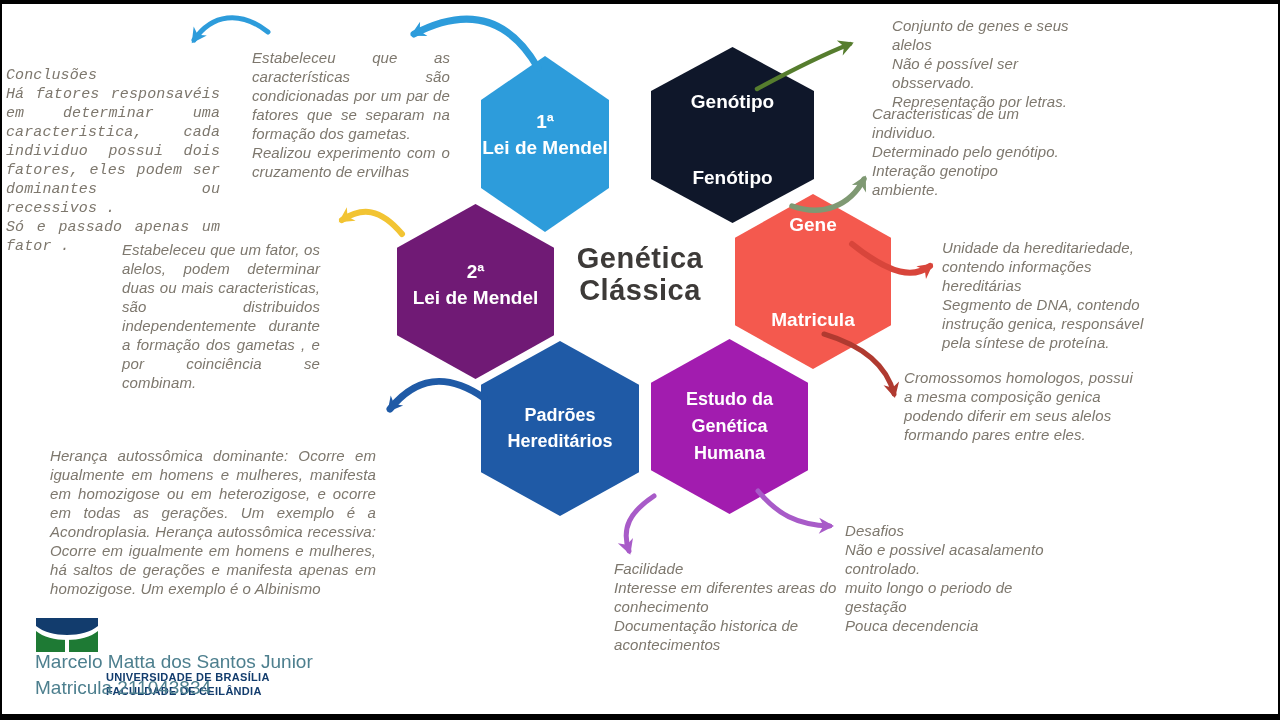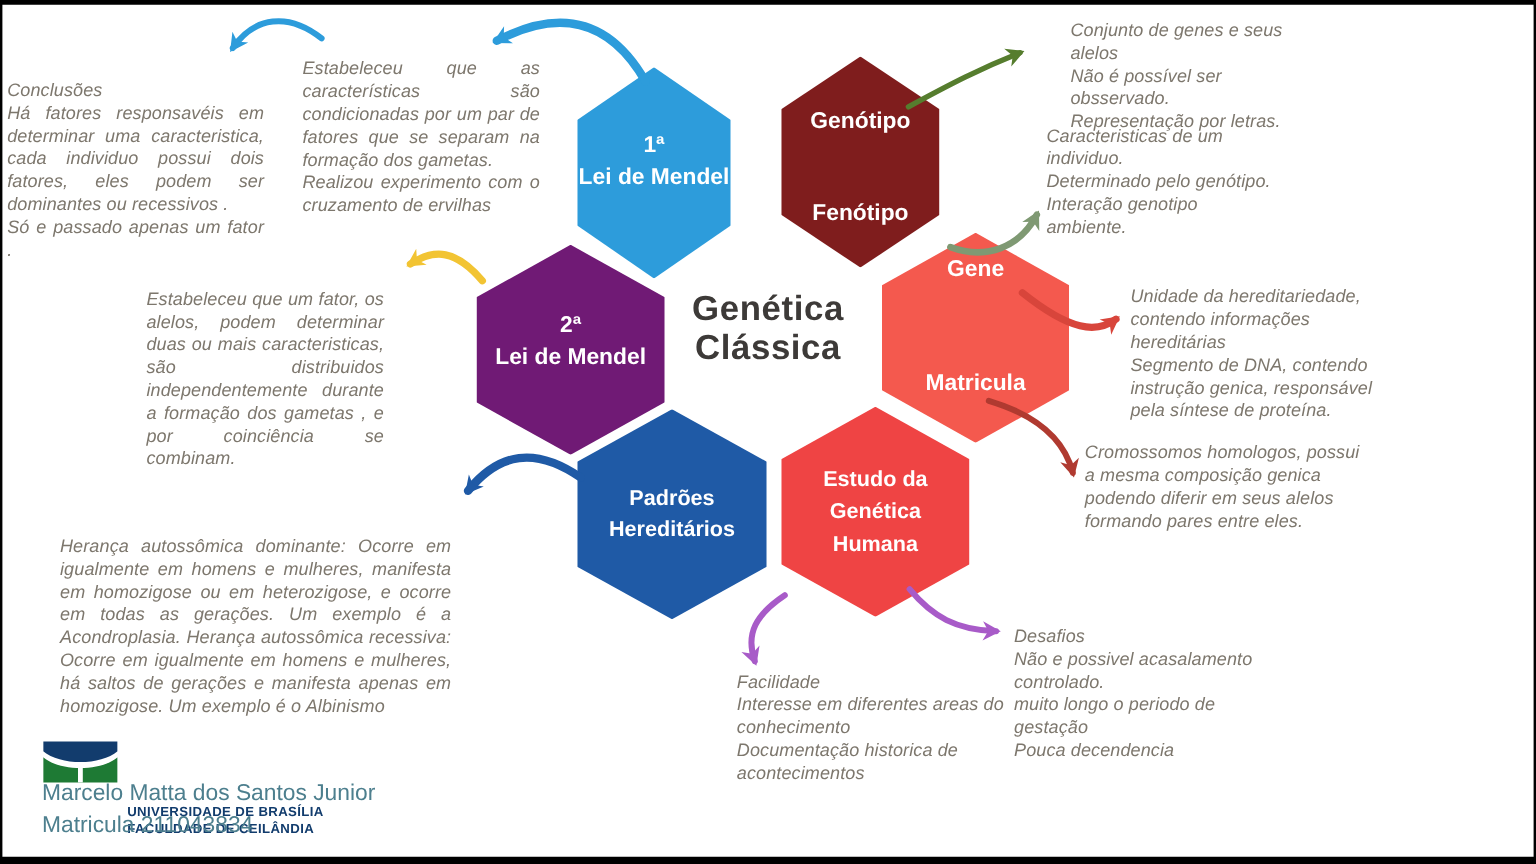--- a/index.html
+++ b/index.html
@@ -9,35 +9,35 @@
     font-family:"Liberation Sans",sans-serif;
   }
   .hex{
     position:absolute;display:flex;flex-direction:column;align-items:center;text-align:center;
     clip-path:polygon(50% 0,100% 25%,100% 75%,50% 100%,0 75%,0 25%);
     color:#fff;font-weight:700;
   }
   .hex .hx-line{display:block;}
   .hex-center{justify-content:center;}
   .hex-lei1{left:479px;top:52px;width:128px;height:176px;background:#2D9CDB;font-size:19px;line-height:1.35;padding-bottom:18px;box-sizing:border-box;}
-  .hex-geno{left:649px;top:43px;width:132px;height:176px;background:#7f1d1d;font-size:19px;justify-content:space-between;padding:44px 0 34px;box-sizing:border-box;}
+  .hex-geno{left:649px;top:43px;width:163px;height:176px;background:#0f172a;font-size:19px;justify-content:space-between;padding:44px 0 34px;box-sizing:border-box;}
   .hex-lei2{left:395px;top:200px;width:157px;height:175px;background:#701a75;font-size:19px;line-height:1.35;padding-bottom:14px;box-sizing:border-box;}
   .hex-gene{left:733px;top:190px;width:156px;height:175px;background:#F4594E;font-size:19px;justify-content:space-between;padding:20px 0 38px;box-sizing:border-box;}
   .hex-padroes{left:479px;top:337px;width:158px;height:175px;background:#1F5AA6;font-size:18px;line-height:1.4;}
-  .hex-estudo{left:649px;top:335px;width:157px;height:175px;background:#ef4444;font-size:18px;line-height:1.5;}
+  .hex-estudo{left:649px;top:335px;width:157px;height:175px;background:#a21caf;font-size:18px;line-height:1.5;}
   .center-title{
     position:absolute;left:548px;top:238px;width:180px;text-align:center;
     font-size:29px;font-weight:700;color:#3D3A38;line-height:1.12;letter-spacing:.5px;white-space:pre-line;
   }
   .note{
     position:absolute;font-style:italic;color:#7D776D;font-size:15px;line-height:1.27;
     white-space:pre-line;letter-spacing:.1px;
   }
   .justify{text-align:justify;}
-  .n-conclusoes{left:4px;top:62px;width:214px;}
+  .n-conclusoes{left:4px;top:62px;width:214px;font-family:Liberation Mono, monospace;}
   .n-lei1{left:250px;top:44px;width:198px;}
   .n-genotipo{left:890px;top:12px;width:182px;}
   .n-fenotipo{left:870px;top:100px;width:196px;}
   .n-gene{left:940px;top:234px;width:226px;}
   .n-cromossomo{left:902px;top:364px;width:238px;}
   .n-lei2{left:120px;top:236px;width:198px;}
   .n-padroes{left:48px;top:442px;width:326px;}
   .n-facilidade{left:612px;top:555px;width:226px;}
   .n-desafios{left:843px;top:517px;width:212px;}
   .arrows{position:absolute;left:0;top:0;width:1280px;height:720px;pointer-events:none;}

